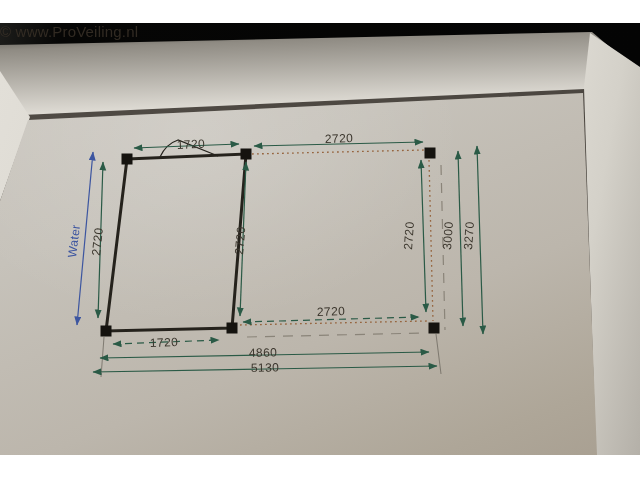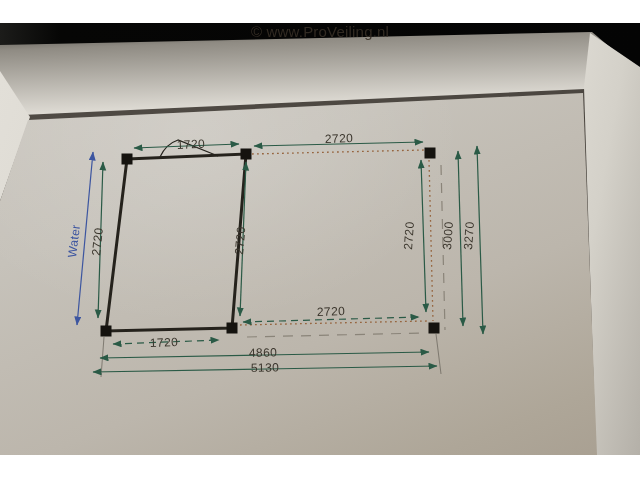--- a/index.html
+++ b/index.html
@@ -14,21 +14,21 @@
   .frame-left{clip-path:polygon(0px 48px,30px 94px,0px 178px);
      background:linear-gradient(110deg,#e3e0d9 0%,#cfccc4 55%,#a6a199 100%);}
   .frame-right{clip-path:polygon(590px 10px,640px 44px,640px 432px,596px 432px,584px 64px);
      background:linear-gradient(100deg,#5f5a53 0%,#8f8b83 22%,#cbc8c0 48%,#e7e4dd 72%,#d4d1c9 88%,#b4b0a8 100%);}
   .inner-shadow{clip-path:polygon(0px 91px,586px 62px,601px 432px,0px 432px);
      background:linear-gradient(170deg,#55504a 0%,#49443e 40%,#3f3a34 100%);}
   .paper{clip-path:polygon(0px 178px,28px 97px,583px 70px,597px 432px,0px 432px);
      background:radial-gradient(ellipse 420px 300px at 30% 25%,rgba(255,255,255,.16),rgba(255,255,255,0) 65%),
                 linear-gradient(158deg,#cdc9c2 0%,#c6c2ba 35%,#bcb6ac 65%,#aea698 88%,#a89f91 100%);}
   .drawing-svg{position:absolute;left:0;top:-23px;width:640px;height:480px;filter:blur(.4px);}
-  .watermark{position:absolute;left:492px;top:406px;width:146px;text-align:center;
+  .watermark{position:absolute;left:492px;top:406px;width:146px;text-align:left;
      font-size:15px;letter-spacing:.2px;color:rgba(56,48,39,.88);}
   .dim-text{font-size:12px;fill:#3b362d;letter-spacing:.4px;}
   .dim-text-blue{font-size:12px;fill:#3c55a0;letter-spacing:.3px;}
 </style>
 </head>
 <body>
 
 <div id="stage">
   <div class="photo">
     <div class="inner-shadow"></div>

